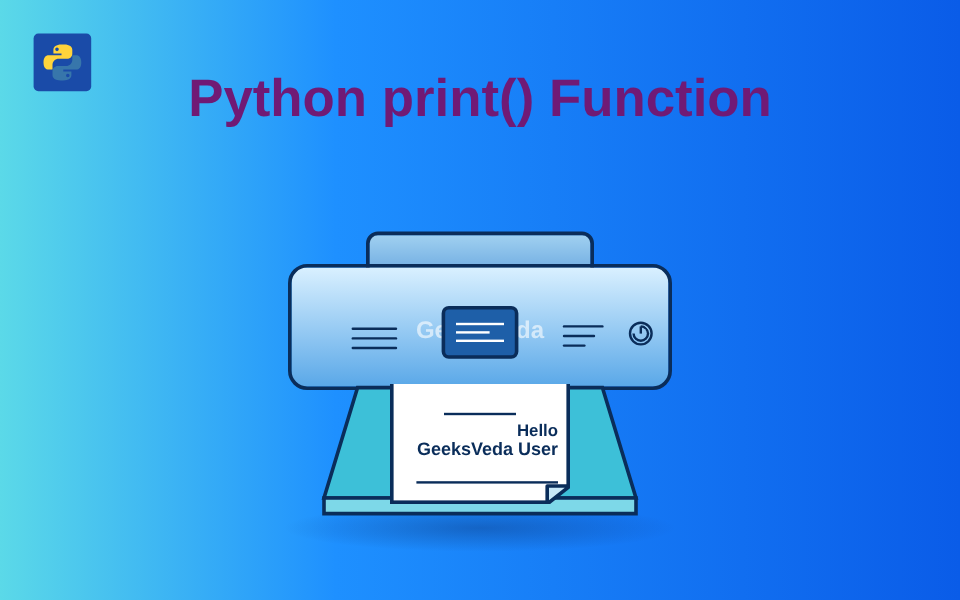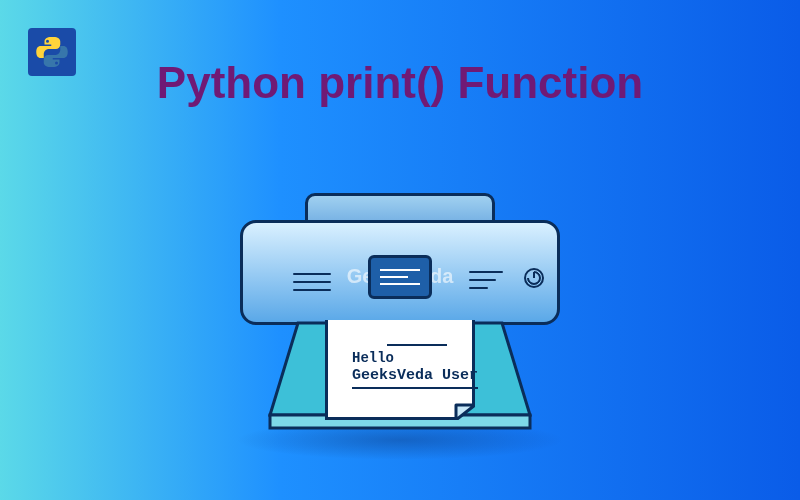--- a/index.html
+++ b/index.html
@@ -187,42 +187,41 @@
       width: 150px;
       height: 100px;
       pointer-events: none;
     }
     .paper-text {
       position: absolute;
       left: 50%;
       top: 150px;
       transform: translateX(-50%);
       width: 130px;
-      text-align: left;
-      font-family: Liberation Mono, monospace;
-      margin-left: 17px;
+      text-align: right;
+      font-family: Liberation Sans, sans-serif;
     }
     .paper-line-deco {
       height: 2px;
       background: #0a2d5a;
       margin: 4px auto;
     }
     .paper-hello {
       font-size: 14px;
       font-weight: bold;
       color: #0a2d5a;
       margin-top: 2px;
     }
     .paper-user {
       font-size: 15px;
       font-weight: bold;
       color: #0a2d5a;
       border-bottom: 2px solid #0a2d5a;
       display: inline-block;
-      padding-bottom: 3px;
+      padding-bottom: 18px;
     }
   </style>
 </head>
 <body>
 
 <div class="python-logo">
   <svg viewBox="0 0 48 48">
     <path d="M23 4c-6 0-9 2.5-9 6v4h9v2H9c-4 0-6 3-6 8s2 8 6 8h4v-5c0-4 3-7 7-7h9c3.5 0 6-2.5 6-6V10c0-3.5-3-6-9-6h-3zm-5 3.5a2 2 0 1 1 0 4 2 2 0 0 1 0-4z" fill="#ffd43b"></path>
     <path d="M25 44c6 0 9-2.5 9-6v-4h-9v-2h14c4 0 6-3 6-8s-2-8-6-8h-4v5c0 4-3 7-7 7h-9c-3.5 0-6 2.5-6 6v4c0 3.5 3 6 9 6h3zm5-3.5a2 2 0 1 1 0-4 2 2 0 0 1 0 4z" fill="#3776ab"></path>
   </svg>

